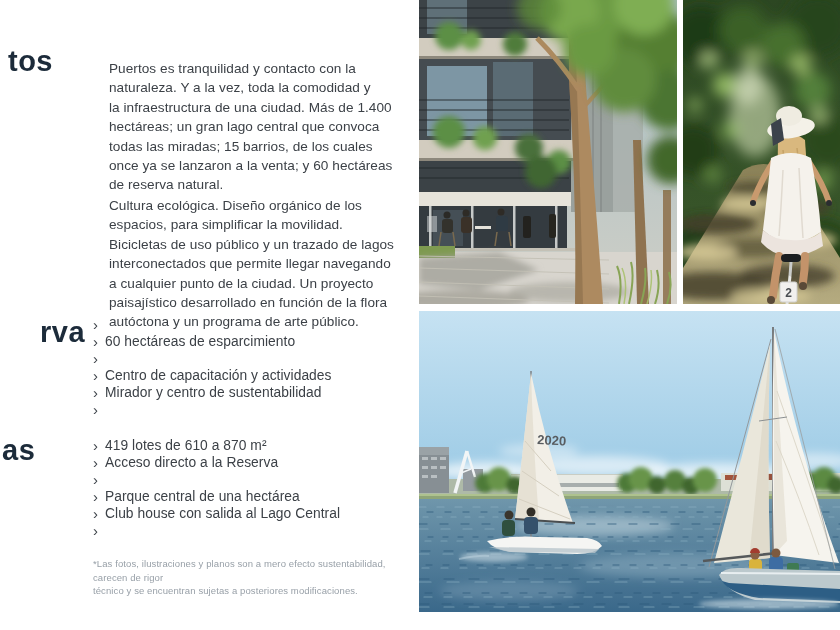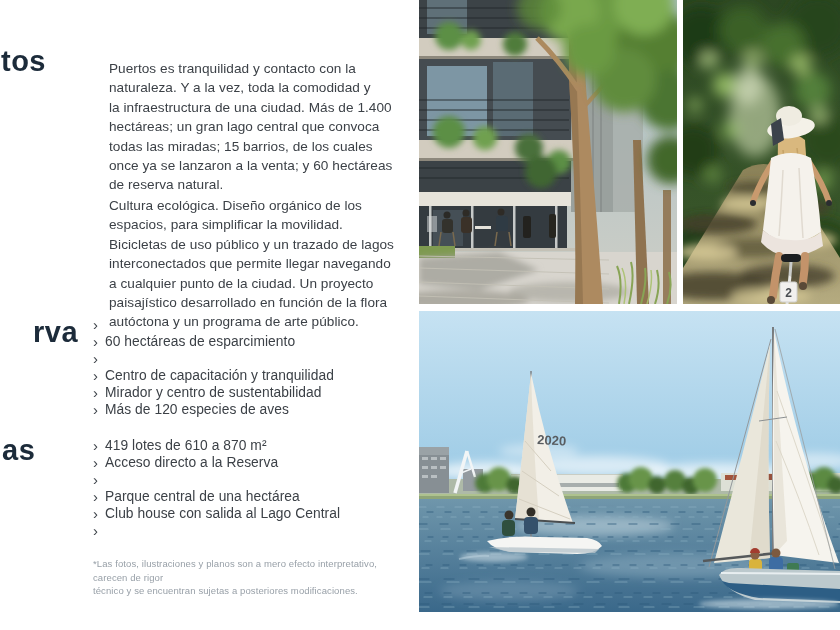--- a/index.html
+++ b/index.html
@@ -6,21 +6,21 @@
   body{
     width:840px;height:630px;position:relative;overflow:hidden;
     background:#ffffff;
     font-family:"Liberation Sans", sans-serif;
     -webkit-font-smoothing:antialiased;
   }
   .abs{position:absolute;}
 
   
   .edge-label{
-    position:absolute;left:1px;
+    position:absolute;left:8px;
     font-weight:700;font-size:29px;letter-spacing:.5px;
     color:#1c2b3a;line-height:1;
   }
   .edge-label.l1{top:47px;}
   .edge-label.l2{top:318px;padding-left:32px;}
   .edge-label.l3{top:436px;left:2px;}
   .para{
     position:absolute;left:93px;width:334px;margin:16px;
     font-size:13.6px;line-height:19.4px;color:#3c4147;
     white-space:pre-line;letter-spacing:.05px;
@@ -87,31 +87,30 @@
       <span class="chev">›</span>
       <span>60 hectáreas de esparcimiento</span>
     </li>
 
     <li>
       <span class="chev">›</span>
     </li>
 
     <li>
       <span class="chev">›</span>
-      <span>Centro de capacitación y tranquilidad</span>
+      <span>Centro de capacitación y actividades</span>
     </li>
 
     <li>
       <span class="chev">›</span>
       <span>Mirador y centro de sustentabilidad</span>
     </li>
 
     <li>
       <span class="chev">›</span>
-      <span>Más de 120 especies de aves</span>
     </li>
   </ul>
 
 <ul class="features f2">
 
     <li>
       <span class="chev">›</span>
       <span>419 lotes de 610 a 870 m²</span>
     </li>
 
@@ -132,21 +131,21 @@
     <li>
       <span class="chev">›</span>
       <span>Club house con salida al Lago Central</span>
     </li>
 
     <li>
       <span class="chev">›</span>
     </li>
   </ul>
 
-<p class="footnote">*Las fotos, ilustraciones y planos son a mero efecto interpretativo, carecen de rigor
+<p class="footnote">*Las fotos, ilustraciones y planos son a mero efecto sustentabilidad, carecen de rigor
 técnico y se encuentran sujetas a posteriores modificaciones.</p>
 
 <figure class="photo photo-building abs">
 <svg viewBox="0 0 258 304" preserveAspectRatio="none">
   <defs>
     <filter id="b6" x="-40%" y="-40%" width="180%" height="180%">
           <feGaussianBlur stdDeviation="6"></feGaussianBlur>
         </filter>
     <filter id="b3" x="-40%" y="-40%" width="180%" height="180%">
           <feGaussianBlur stdDeviation="3"></feGaussianBlur>

